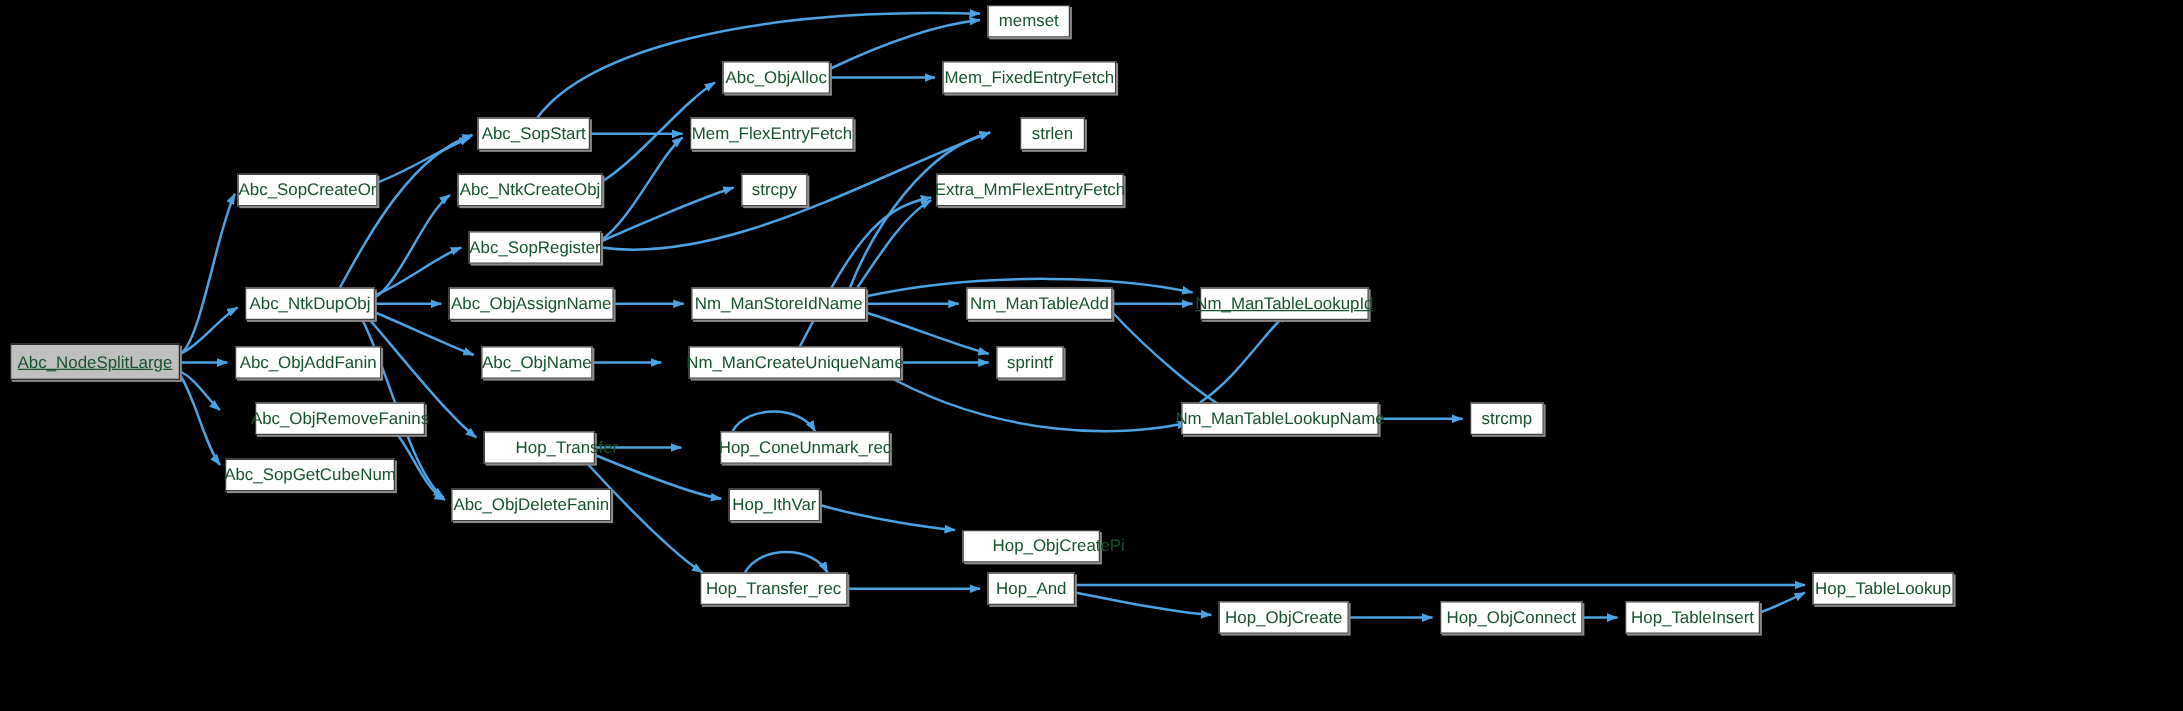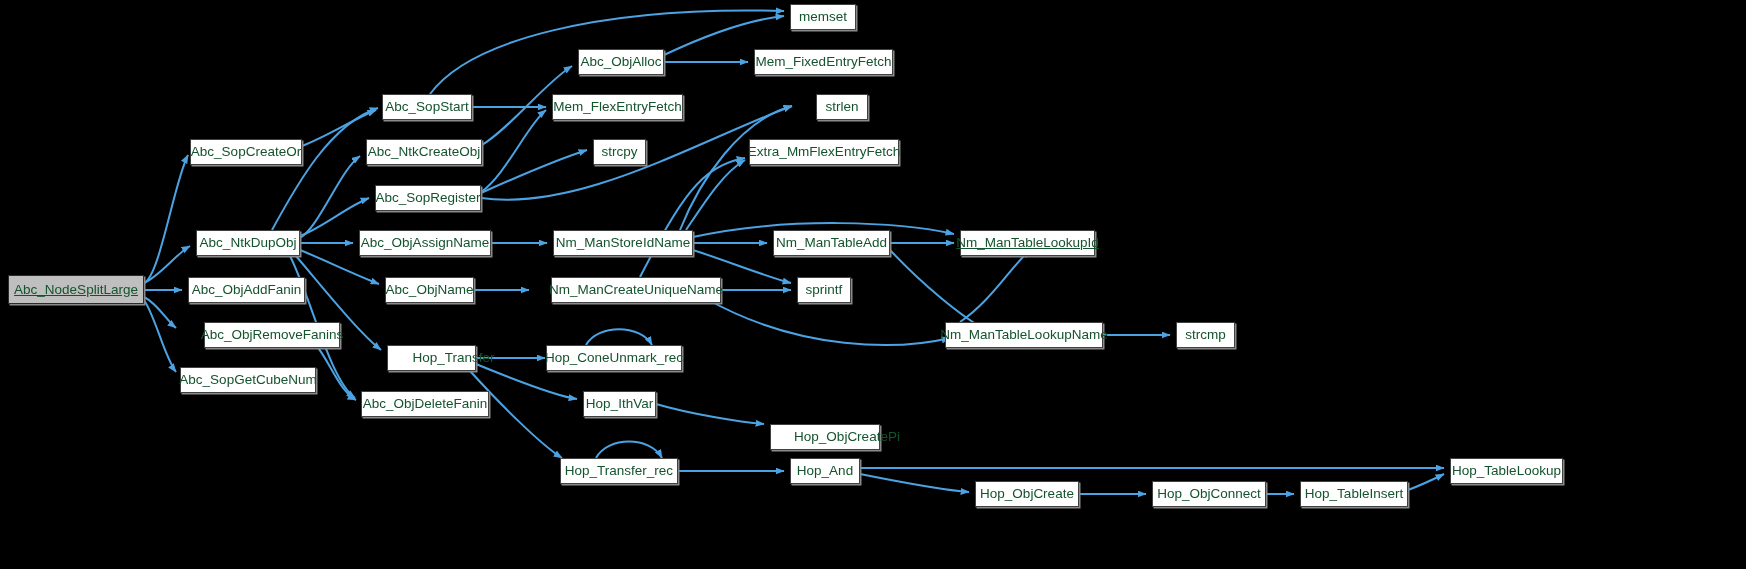--- a/index.html
+++ b/index.html
@@ -184,21 +184,21 @@
       </div>
       <div class="node" style="left: 797px; top: 277px; width: 54px; height: 26px;">
         <span class="lbl">sprintf</span>
       </div>
       <div class="node" style="left: 945px; top: 322px; width: 158px; height: 26px;">
         <span class="lbl">Nm_ManTableLookupName</span>
       </div>
       <div class="node" style="left: 1176px; top: 322px; width: 59px; height: 26px;">
         <span class="lbl">strcmp</span>
       </div>
-      <div class="node" style="left: 546px; top: 345px; width: 136px; height: 26px;">
+      <div class="node" style="left: 576px; top: 345px; width: 136px; height: 26px;">
         <span class="lbl">Hop_ConeUnmark_rec</span>
       </div>
       <div class="node" style="left: 583px; top: 391px; width: 73px; height: 26px;">
         <span class="lbl">Hop_IthVar</span>
       </div>
       <div class="node" style="left: 770px; top: 424px; width: 110px; height: 26px; padding-left: 44px;">
         <span class="lbl">Hop_ObjCreatePi</span>
       </div>
       <div class="node" style="left: 560px; top: 458px; width: 118px; height: 26px; justify-content: flex-end;">
         <span class="lbl">Hop_Transfer_rec</span>

